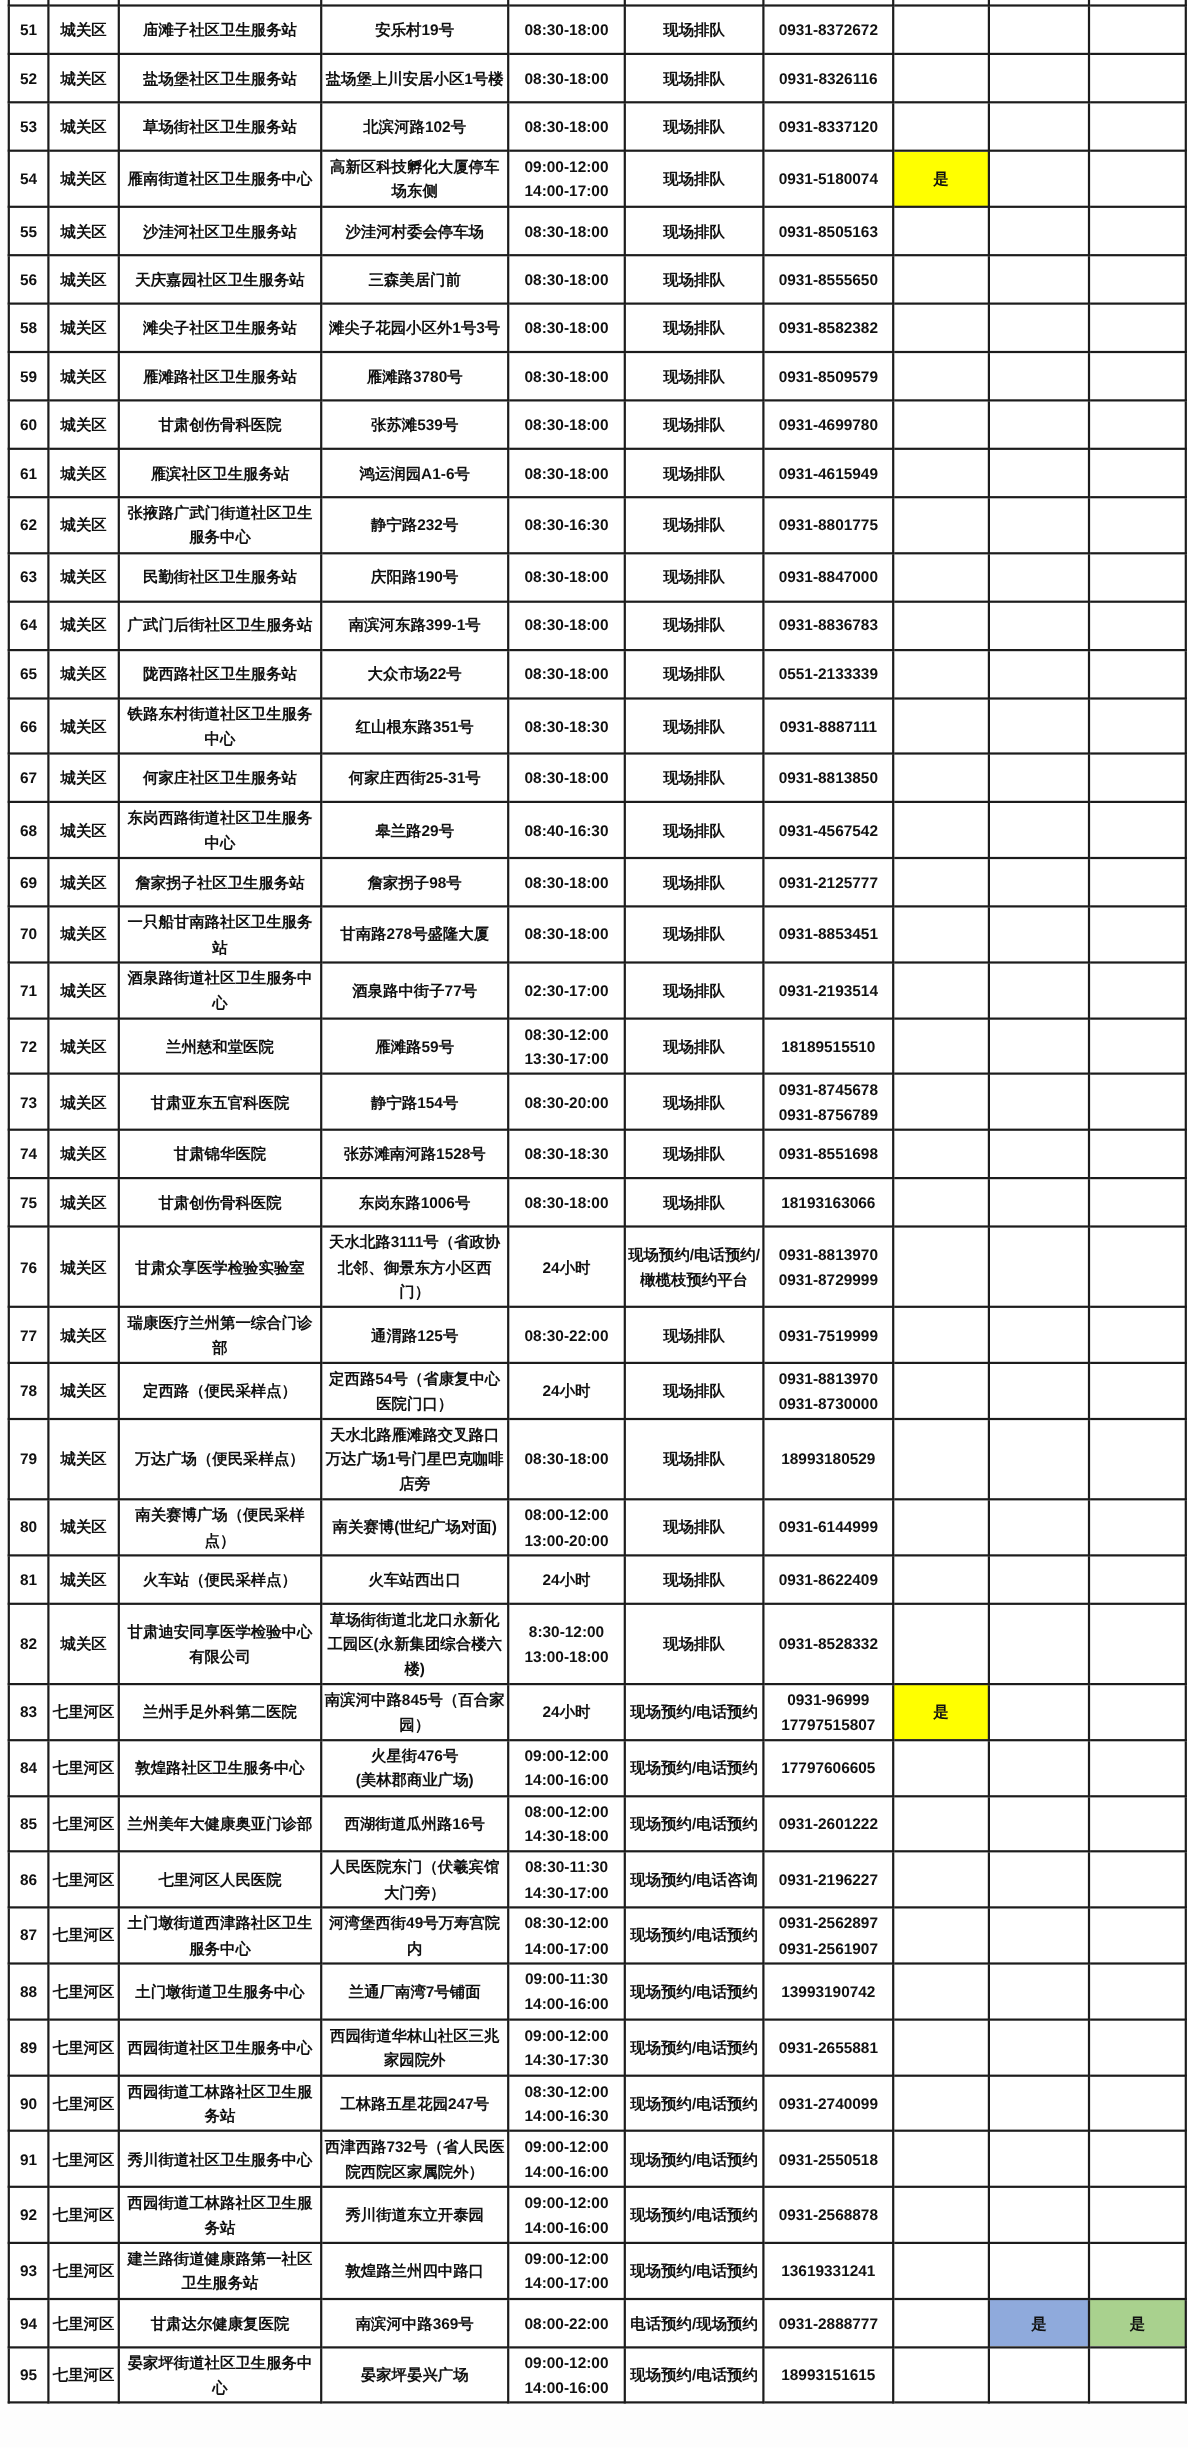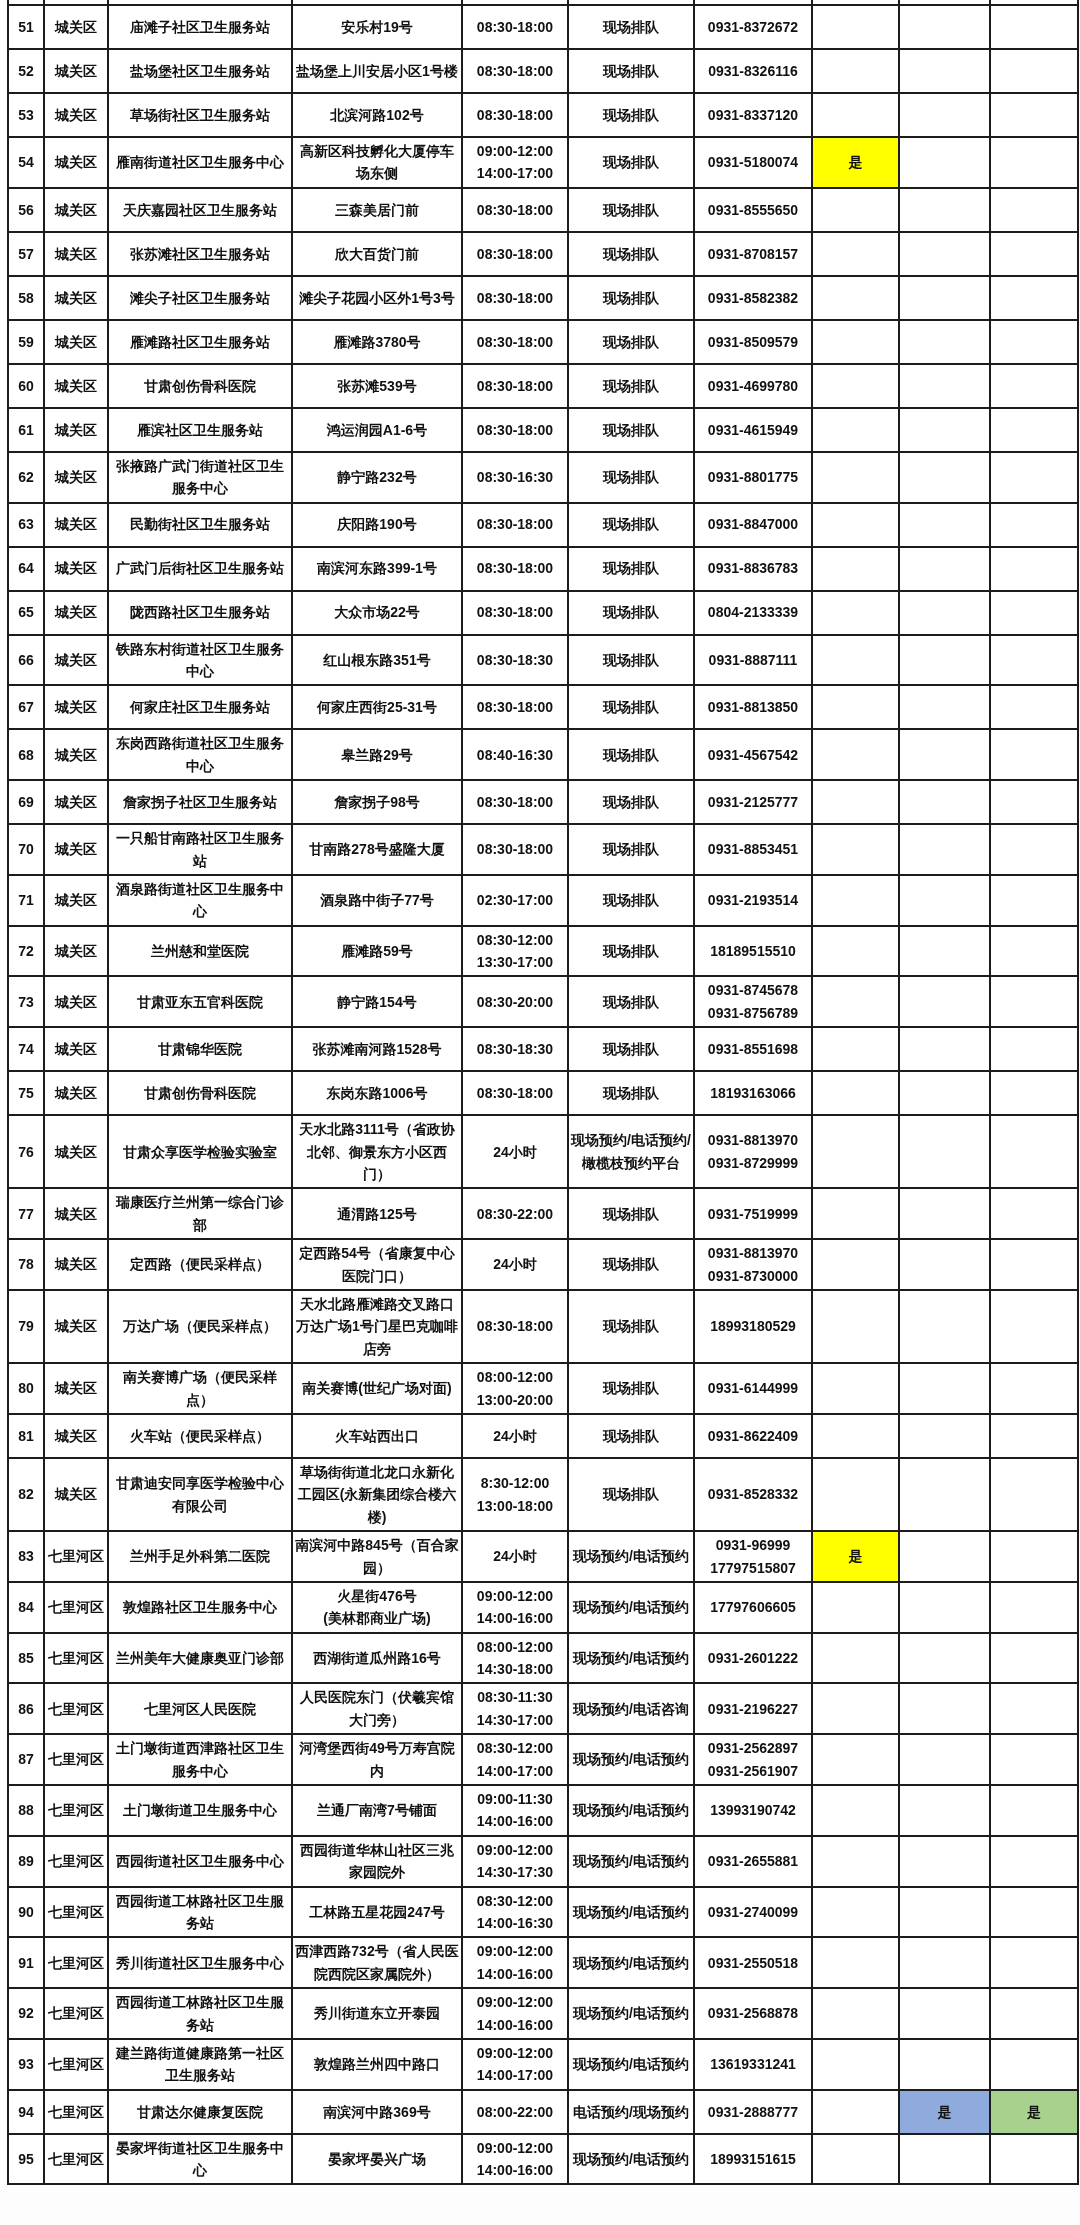--- a/index.html
+++ b/index.html
@@ -100,39 +100,39 @@
           <td class="c-address">高新区科技孵化大厦停车场东侧</td>
           <td class="c-hours">09:00-12:00
 14:00-17:00</td>
           <td class="c-method">现场排队</td>
           <td class="c-phone">0931-5180074</td>
           <td class="c-x1" style="background: rgb(255, 255, 0);">是</td>
           <td class="c-x2"></td>
           <td class="c-x3"></td>
         </tr>
         <tr>
+          <td class="c-no">55</td>
+          <td class="c-district">城关区</td>
+          <td class="c-name">沙洼河社区卫生服务站</td>
+          <td class="c-address">沙洼河村委会停车场</td>
+          <td class="c-hours">08:30-18:00</td>
+          <td class="c-method">现场排队</td>
+          <td class="c-phone">0931-8505163</td>
+          <td class="c-x1"></td>
+          <td class="c-x2"></td>
+          <td class="c-x3"></td>
+        </tr>
+        <tr>
           <td class="c-no">56</td>
           <td class="c-district">城关区</td>
           <td class="c-name">天庆嘉园社区卫生服务站</td>
           <td class="c-address">三森美居门前</td>
           <td class="c-hours">08:30-18:00</td>
           <td class="c-method">现场排队</td>
           <td class="c-phone">0931-8555650</td>
-          <td class="c-x1"></td>
-          <td class="c-x2"></td>
-          <td class="c-x3"></td>
-        </tr>
-        <tr>
-          <td class="c-no">57</td>
-          <td class="c-district">城关区</td>
-          <td class="c-name">张苏滩社区卫生服务站</td>
-          <td class="c-address">欣大百货门前</td>
-          <td class="c-hours">08:30-18:00</td>
-          <td class="c-method">现场排队</td>
-          <td class="c-phone">0931-8708157</td>
           <td class="c-x1"></td>
           <td class="c-x2"></td>
           <td class="c-x3"></td>
         </tr>
         <tr>
           <td class="c-no">58</td>
           <td class="c-district">城关区</td>
           <td class="c-name">滩尖子社区卫生服务站</td>
           <td class="c-address">滩尖子花园小区外1号3号</td>
           <td class="c-hours">08:30-18:00</td>
@@ -214,21 +214,21 @@
           <td class="c-x2"></td>
           <td class="c-x3"></td>
         </tr>
         <tr>
           <td class="c-no">65</td>
           <td class="c-district">城关区</td>
           <td class="c-name">陇西路社区卫生服务站</td>
           <td class="c-address">大众市场22号</td>
           <td class="c-hours">08:30-18:00</td>
           <td class="c-method">现场排队</td>
-          <td class="c-phone">0804-2133339</td>
+          <td class="c-phone">0551-2133339</td>
           <td class="c-x1"></td>
           <td class="c-x2"></td>
           <td class="c-x3"></td>
         </tr>
         <tr>
           <td class="c-no">66</td>
           <td class="c-district">城关区</td>
           <td class="c-name">铁路东村街道社区卫生服务中心</td>
           <td class="c-address">红山根东路351号</td>
           <td class="c-hours">08:30-18:30</td>

